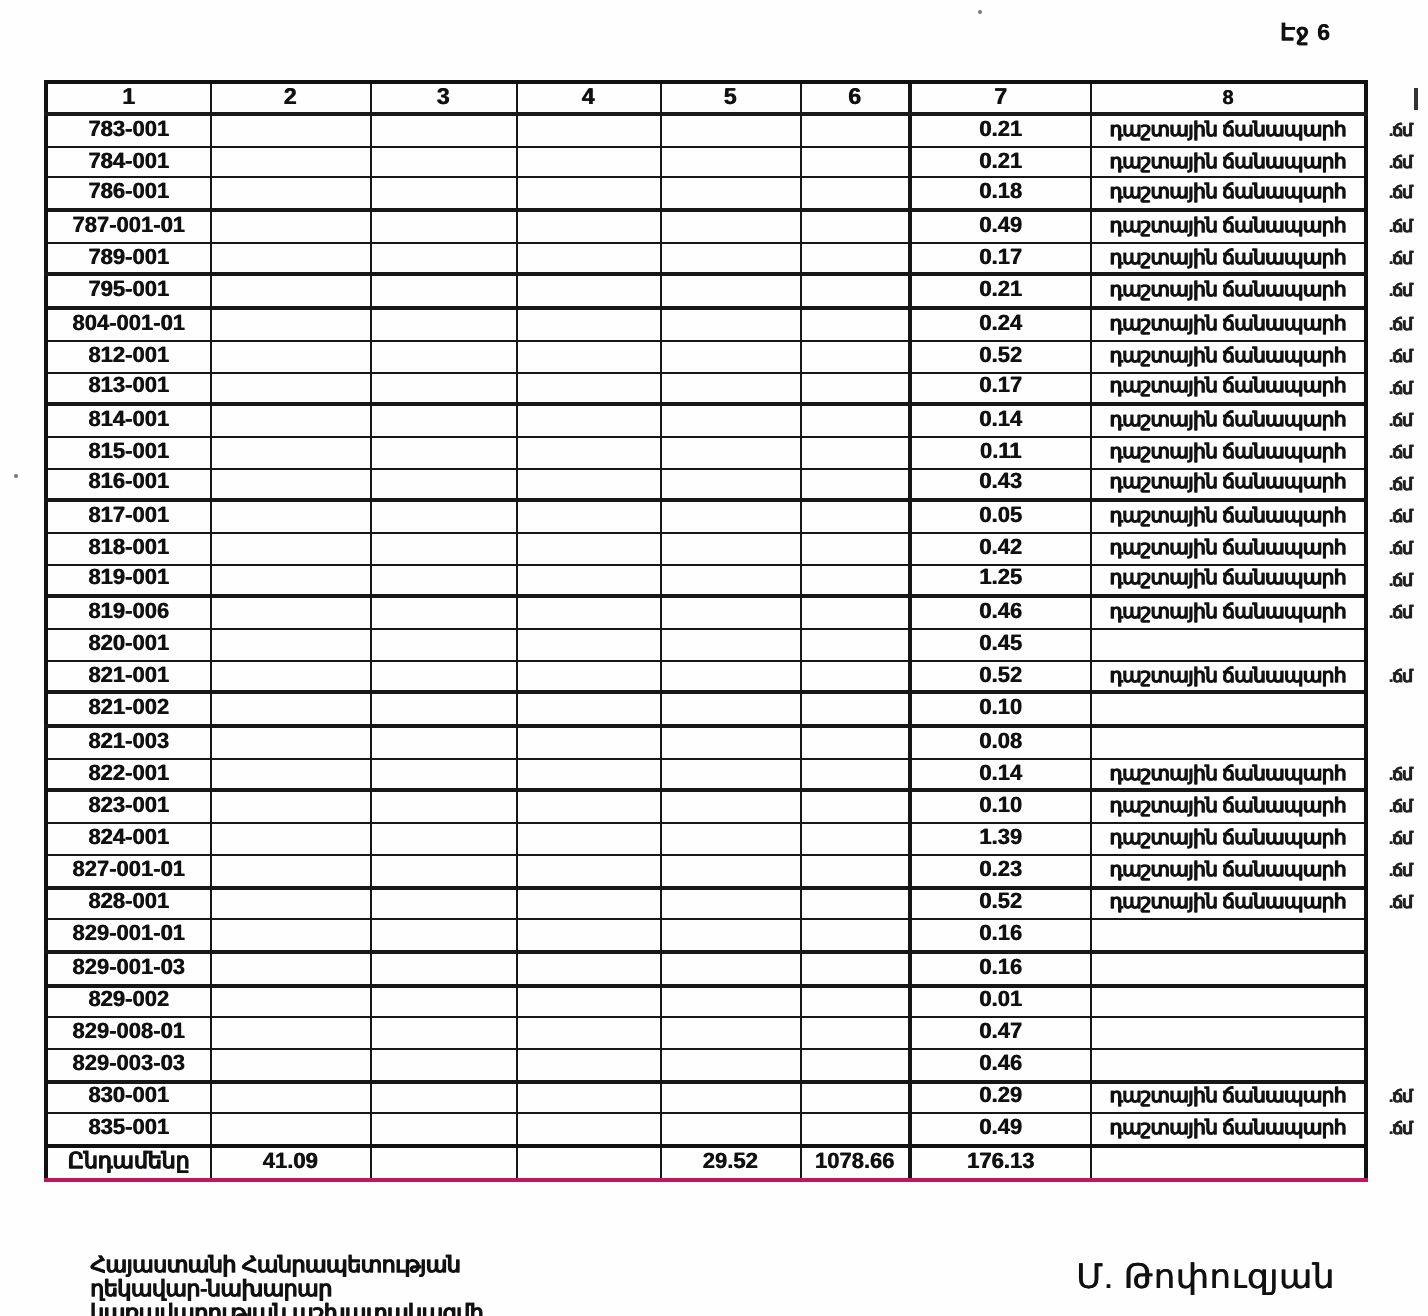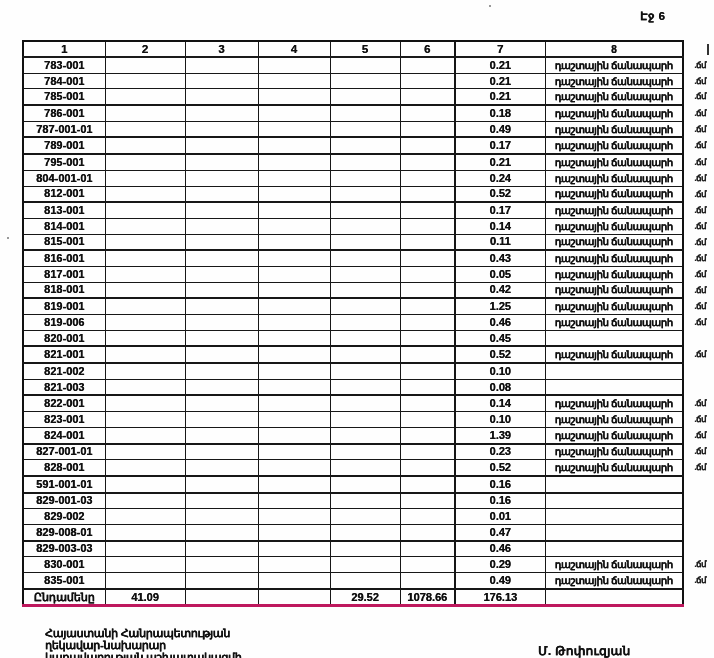--- a/index.html
+++ b/index.html
@@ -40,23 +40,22 @@
 
   .tick{display:inline-block;width:1.5px;height:11px;background:#333;margin-left:16px;vertical-align:middle;}
 
   .footer-left{
     position:absolute;left:45px;top:628px;
     font-size:11px;font-weight:bold;line-height:11.8px;letter-spacing:-0.2px;
     text-shadow:0.3px 0 0 currentColor;
   }
   .footer-right{
     position:absolute;left:538px;top:628px;
-    font-size:12px;font-weight:bold;letter-spacing:0.3px;
+    font-size:17px;font-weight:normal;letter-spacing:0.3px;
     text-shadow:0.3px 0 0 currentColor;
-    margin-top:16px;
   }
   .noise{position:absolute;background:#777;border-radius:50%;}
 </style>
 </head>
 <body>
 
 <div class="page">
 
   <div class="page-label">Էջ 6</div>
 
@@ -102,285 +101,274 @@
           <td class="c2"></td>
           <td class="c3"></td>
           <td class="c4"></td>
           <td class="c5"></td>
           <td class="c6"></td>
           <td class="c7">0.21</td>
           <td class="c8">դաշտային ճանապարհ</td>
           <td class="c9">.ճմ</td>
         </tr>
         <tr>
-          <td class="c1">785-001</td>
+          <td class="c1">786-001</td>
+          <td class="c2"></td>
+          <td class="c3"></td>
+          <td class="c4"></td>
+          <td class="c5"></td>
+          <td class="c6"></td>
+          <td class="c7">0.18</td>
+          <td class="c8">դաշտային ճանապարհ</td>
+          <td class="c9">.ճմ</td>
+        </tr>
+        <tr>
+          <td class="c1">787-001-01</td>
+          <td class="c2"></td>
+          <td class="c3"></td>
+          <td class="c4"></td>
+          <td class="c5"></td>
+          <td class="c6"></td>
+          <td class="c7">0.49</td>
+          <td class="c8">դաշտային ճանապարհ</td>
+          <td class="c9">.ճմ</td>
+        </tr>
+        <tr>
+          <td class="c1">789-001</td>
+          <td class="c2"></td>
+          <td class="c3"></td>
+          <td class="c4"></td>
+          <td class="c5"></td>
+          <td class="c6"></td>
+          <td class="c7">0.17</td>
+          <td class="c8">դաշտային ճանապարհ</td>
+          <td class="c9">.ճմ</td>
+        </tr>
+        <tr>
+          <td class="c1">795-001</td>
           <td class="c2"></td>
           <td class="c3"></td>
           <td class="c4"></td>
           <td class="c5"></td>
           <td class="c6"></td>
           <td class="c7">0.21</td>
           <td class="c8">դաշտային ճանապարհ</td>
           <td class="c9">.ճմ</td>
         </tr>
         <tr>
-          <td class="c1">786-001</td>
-          <td class="c2"></td>
-          <td class="c3"></td>
-          <td class="c4"></td>
-          <td class="c5"></td>
-          <td class="c6"></td>
-          <td class="c7">0.18</td>
-          <td class="c8">դաշտային ճանապարհ</td>
-          <td class="c9">.ճմ</td>
-        </tr>
-        <tr>
-          <td class="c1">787-001-01</td>
-          <td class="c2"></td>
-          <td class="c3"></td>
-          <td class="c4"></td>
-          <td class="c5"></td>
-          <td class="c6"></td>
-          <td class="c7">0.49</td>
-          <td class="c8">դաշտային ճանապարհ</td>
-          <td class="c9">.ճմ</td>
-        </tr>
-        <tr>
-          <td class="c1">789-001</td>
+          <td class="c1">804-001-01</td>
+          <td class="c2"></td>
+          <td class="c3"></td>
+          <td class="c4"></td>
+          <td class="c5"></td>
+          <td class="c6"></td>
+          <td class="c7">0.24</td>
+          <td class="c8">դաշտային ճանապարհ</td>
+          <td class="c9">.ճմ</td>
+        </tr>
+        <tr>
+          <td class="c1">812-001</td>
+          <td class="c2"></td>
+          <td class="c3"></td>
+          <td class="c4"></td>
+          <td class="c5"></td>
+          <td class="c6"></td>
+          <td class="c7">0.52</td>
+          <td class="c8">դաշտային ճանապարհ</td>
+          <td class="c9">.ճմ</td>
+        </tr>
+        <tr>
+          <td class="c1">813-001</td>
           <td class="c2"></td>
           <td class="c3"></td>
           <td class="c4"></td>
           <td class="c5"></td>
           <td class="c6"></td>
           <td class="c7">0.17</td>
           <td class="c8">դաշտային ճանապարհ</td>
           <td class="c9">.ճմ</td>
         </tr>
         <tr>
-          <td class="c1">795-001</td>
-          <td class="c2"></td>
-          <td class="c3"></td>
-          <td class="c4"></td>
-          <td class="c5"></td>
-          <td class="c6"></td>
-          <td class="c7">0.21</td>
-          <td class="c8">դաշտային ճանապարհ</td>
-          <td class="c9">.ճմ</td>
-        </tr>
-        <tr>
-          <td class="c1">804-001-01</td>
-          <td class="c2"></td>
-          <td class="c3"></td>
-          <td class="c4"></td>
-          <td class="c5"></td>
-          <td class="c6"></td>
-          <td class="c7">0.24</td>
-          <td class="c8">դաշտային ճանապարհ</td>
-          <td class="c9">.ճմ</td>
-        </tr>
-        <tr>
-          <td class="c1">812-001</td>
+          <td class="c1">814-001</td>
+          <td class="c2"></td>
+          <td class="c3"></td>
+          <td class="c4"></td>
+          <td class="c5"></td>
+          <td class="c6"></td>
+          <td class="c7">0.14</td>
+          <td class="c8">դաշտային ճանապարհ</td>
+          <td class="c9">.ճմ</td>
+        </tr>
+        <tr>
+          <td class="c1">815-001</td>
+          <td class="c2"></td>
+          <td class="c3"></td>
+          <td class="c4"></td>
+          <td class="c5"></td>
+          <td class="c6"></td>
+          <td class="c7">0.11</td>
+          <td class="c8">դաշտային ճանապարհ</td>
+          <td class="c9">.ճմ</td>
+        </tr>
+        <tr>
+          <td class="c1">816-001</td>
+          <td class="c2"></td>
+          <td class="c3"></td>
+          <td class="c4"></td>
+          <td class="c5"></td>
+          <td class="c6"></td>
+          <td class="c7">0.43</td>
+          <td class="c8">դաշտային ճանապարհ</td>
+          <td class="c9">.ճմ</td>
+        </tr>
+        <tr>
+          <td class="c1">817-001</td>
+          <td class="c2"></td>
+          <td class="c3"></td>
+          <td class="c4"></td>
+          <td class="c5"></td>
+          <td class="c6"></td>
+          <td class="c7">0.05</td>
+          <td class="c8">դաշտային ճանապարհ</td>
+          <td class="c9">.ճմ</td>
+        </tr>
+        <tr>
+          <td class="c1">818-001</td>
+          <td class="c2"></td>
+          <td class="c3"></td>
+          <td class="c4"></td>
+          <td class="c5"></td>
+          <td class="c6"></td>
+          <td class="c7">0.42</td>
+          <td class="c8">դաշտային ճանապարհ</td>
+          <td class="c9">.ճմ</td>
+        </tr>
+        <tr>
+          <td class="c1">819-001</td>
+          <td class="c2"></td>
+          <td class="c3"></td>
+          <td class="c4"></td>
+          <td class="c5"></td>
+          <td class="c6"></td>
+          <td class="c7">1.25</td>
+          <td class="c8">դաշտային ճանապարհ</td>
+          <td class="c9">.ճմ</td>
+        </tr>
+        <tr>
+          <td class="c1">819-006</td>
+          <td class="c2"></td>
+          <td class="c3"></td>
+          <td class="c4"></td>
+          <td class="c5"></td>
+          <td class="c6"></td>
+          <td class="c7">0.46</td>
+          <td class="c8">դաշտային ճանապարհ</td>
+          <td class="c9">.ճմ</td>
+        </tr>
+        <tr>
+          <td class="c1">820-001</td>
+          <td class="c2"></td>
+          <td class="c3"></td>
+          <td class="c4"></td>
+          <td class="c5"></td>
+          <td class="c6"></td>
+          <td class="c7">0.45</td>
+          <td class="c8"></td>
+          <td class="c9"></td>
+        </tr>
+        <tr>
+          <td class="c1">821-001</td>
           <td class="c2"></td>
           <td class="c3"></td>
           <td class="c4"></td>
           <td class="c5"></td>
           <td class="c6"></td>
           <td class="c7">0.52</td>
           <td class="c8">դաշտային ճանապարհ</td>
           <td class="c9">.ճմ</td>
         </tr>
         <tr>
-          <td class="c1">813-001</td>
-          <td class="c2"></td>
-          <td class="c3"></td>
-          <td class="c4"></td>
-          <td class="c5"></td>
-          <td class="c6"></td>
-          <td class="c7">0.17</td>
-          <td class="c8">դաշտային ճանապարհ</td>
-          <td class="c9">.ճմ</td>
-        </tr>
-        <tr>
-          <td class="c1">814-001</td>
+          <td class="c1">821-002</td>
+          <td class="c2"></td>
+          <td class="c3"></td>
+          <td class="c4"></td>
+          <td class="c5"></td>
+          <td class="c6"></td>
+          <td class="c7">0.10</td>
+          <td class="c8"></td>
+          <td class="c9"></td>
+        </tr>
+        <tr>
+          <td class="c1">821-003</td>
+          <td class="c2"></td>
+          <td class="c3"></td>
+          <td class="c4"></td>
+          <td class="c5"></td>
+          <td class="c6"></td>
+          <td class="c7">0.08</td>
+          <td class="c8"></td>
+          <td class="c9"></td>
+        </tr>
+        <tr>
+          <td class="c1">822-001</td>
           <td class="c2"></td>
           <td class="c3"></td>
           <td class="c4"></td>
           <td class="c5"></td>
           <td class="c6"></td>
           <td class="c7">0.14</td>
           <td class="c8">դաշտային ճանապարհ</td>
           <td class="c9">.ճմ</td>
         </tr>
         <tr>
-          <td class="c1">815-001</td>
-          <td class="c2"></td>
-          <td class="c3"></td>
-          <td class="c4"></td>
-          <td class="c5"></td>
-          <td class="c6"></td>
-          <td class="c7">0.11</td>
-          <td class="c8">դաշտային ճանապարհ</td>
-          <td class="c9">.ճմ</td>
-        </tr>
-        <tr>
-          <td class="c1">816-001</td>
-          <td class="c2"></td>
-          <td class="c3"></td>
-          <td class="c4"></td>
-          <td class="c5"></td>
-          <td class="c6"></td>
-          <td class="c7">0.43</td>
-          <td class="c8">դաշտային ճանապարհ</td>
-          <td class="c9">.ճմ</td>
-        </tr>
-        <tr>
-          <td class="c1">817-001</td>
-          <td class="c2"></td>
-          <td class="c3"></td>
-          <td class="c4"></td>
-          <td class="c5"></td>
-          <td class="c6"></td>
-          <td class="c7">0.05</td>
-          <td class="c8">դաշտային ճանապարհ</td>
-          <td class="c9">.ճմ</td>
-        </tr>
-        <tr>
-          <td class="c1">818-001</td>
-          <td class="c2"></td>
-          <td class="c3"></td>
-          <td class="c4"></td>
-          <td class="c5"></td>
-          <td class="c6"></td>
-          <td class="c7">0.42</td>
-          <td class="c8">դաշտային ճանապարհ</td>
-          <td class="c9">.ճմ</td>
-        </tr>
-        <tr>
-          <td class="c1">819-001</td>
-          <td class="c2"></td>
-          <td class="c3"></td>
-          <td class="c4"></td>
-          <td class="c5"></td>
-          <td class="c6"></td>
-          <td class="c7">1.25</td>
-          <td class="c8">դաշտային ճանապարհ</td>
-          <td class="c9">.ճմ</td>
-        </tr>
-        <tr>
-          <td class="c1">819-006</td>
-          <td class="c2"></td>
-          <td class="c3"></td>
-          <td class="c4"></td>
-          <td class="c5"></td>
-          <td class="c6"></td>
-          <td class="c7">0.46</td>
-          <td class="c8">դաշտային ճանապարհ</td>
-          <td class="c9">.ճմ</td>
-        </tr>
-        <tr>
-          <td class="c1">820-001</td>
-          <td class="c2"></td>
-          <td class="c3"></td>
-          <td class="c4"></td>
-          <td class="c5"></td>
-          <td class="c6"></td>
-          <td class="c7">0.45</td>
-          <td class="c8"></td>
-          <td class="c9"></td>
-        </tr>
-        <tr>
-          <td class="c1">821-001</td>
+          <td class="c1">823-001</td>
+          <td class="c2"></td>
+          <td class="c3"></td>
+          <td class="c4"></td>
+          <td class="c5"></td>
+          <td class="c6"></td>
+          <td class="c7">0.10</td>
+          <td class="c8">դաշտային ճանապարհ</td>
+          <td class="c9">.ճմ</td>
+        </tr>
+        <tr>
+          <td class="c1">824-001</td>
+          <td class="c2"></td>
+          <td class="c3"></td>
+          <td class="c4"></td>
+          <td class="c5"></td>
+          <td class="c6"></td>
+          <td class="c7">1.39</td>
+          <td class="c8">դաշտային ճանապարհ</td>
+          <td class="c9">.ճմ</td>
+        </tr>
+        <tr>
+          <td class="c1">827-001-01</td>
+          <td class="c2"></td>
+          <td class="c3"></td>
+          <td class="c4"></td>
+          <td class="c5"></td>
+          <td class="c6"></td>
+          <td class="c7">0.23</td>
+          <td class="c8">դաշտային ճանապարհ</td>
+          <td class="c9">.ճմ</td>
+        </tr>
+        <tr>
+          <td class="c1">828-001</td>
           <td class="c2"></td>
           <td class="c3"></td>
           <td class="c4"></td>
           <td class="c5"></td>
           <td class="c6"></td>
           <td class="c7">0.52</td>
           <td class="c8">դաշտային ճանապարհ</td>
           <td class="c9">.ճմ</td>
         </tr>
         <tr>
-          <td class="c1">821-002</td>
-          <td class="c2"></td>
-          <td class="c3"></td>
-          <td class="c4"></td>
-          <td class="c5"></td>
-          <td class="c6"></td>
-          <td class="c7">0.10</td>
-          <td class="c8"></td>
-          <td class="c9"></td>
-        </tr>
-        <tr>
-          <td class="c1">821-003</td>
-          <td class="c2"></td>
-          <td class="c3"></td>
-          <td class="c4"></td>
-          <td class="c5"></td>
-          <td class="c6"></td>
-          <td class="c7">0.08</td>
-          <td class="c8"></td>
-          <td class="c9"></td>
-        </tr>
-        <tr>
-          <td class="c1">822-001</td>
-          <td class="c2"></td>
-          <td class="c3"></td>
-          <td class="c4"></td>
-          <td class="c5"></td>
-          <td class="c6"></td>
-          <td class="c7">0.14</td>
-          <td class="c8">դաշտային ճանապարհ</td>
-          <td class="c9">.ճմ</td>
-        </tr>
-        <tr>
-          <td class="c1">823-001</td>
-          <td class="c2"></td>
-          <td class="c3"></td>
-          <td class="c4"></td>
-          <td class="c5"></td>
-          <td class="c6"></td>
-          <td class="c7">0.10</td>
-          <td class="c8">դաշտային ճանապարհ</td>
-          <td class="c9">.ճմ</td>
-        </tr>
-        <tr>
-          <td class="c1">824-001</td>
-          <td class="c2"></td>
-          <td class="c3"></td>
-          <td class="c4"></td>
-          <td class="c5"></td>
-          <td class="c6"></td>
-          <td class="c7">1.39</td>
-          <td class="c8">դաշտային ճանապարհ</td>
-          <td class="c9">.ճմ</td>
-        </tr>
-        <tr>
-          <td class="c1">827-001-01</td>
-          <td class="c2"></td>
-          <td class="c3"></td>
-          <td class="c4"></td>
-          <td class="c5"></td>
-          <td class="c6"></td>
-          <td class="c7">0.23</td>
-          <td class="c8">դաշտային ճանապարհ</td>
-          <td class="c9">.ճմ</td>
-        </tr>
-        <tr>
-          <td class="c1">828-001</td>
-          <td class="c2"></td>
-          <td class="c3"></td>
-          <td class="c4"></td>
-          <td class="c5"></td>
-          <td class="c6"></td>
-          <td class="c7">0.52</td>
-          <td class="c8">դաշտային ճանապարհ</td>
-          <td class="c9">.ճմ</td>
-        </tr>
-        <tr>
-          <td class="c1">591-001-01</td>
+          <td class="c1">829-001-01</td>
           <td class="c2"></td>
           <td class="c3"></td>
           <td class="c4"></td>
           <td class="c5"></td>
           <td class="c6"></td>
           <td class="c7">0.16</td>
           <td class="c8"></td>
           <td class="c9"></td>
         </tr>
         <tr>

